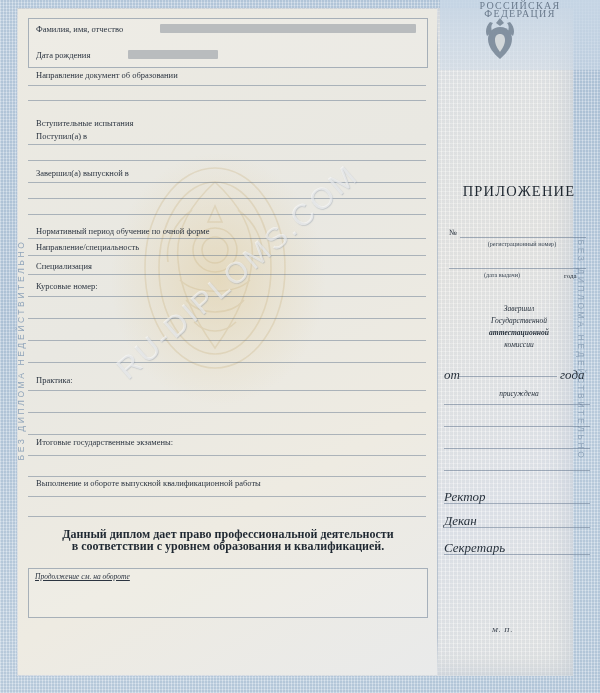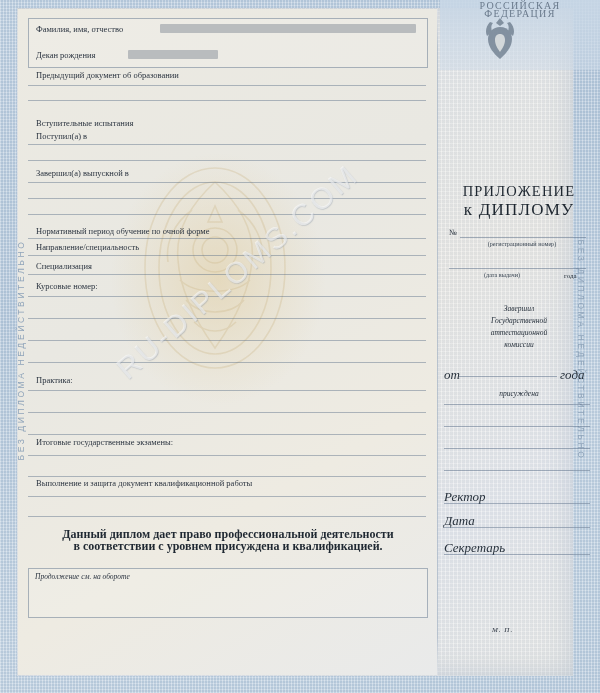--- a/index.html
+++ b/index.html
@@ -211,20 +211,21 @@
     color: #1f2832;
     line-height: 12px;
   }
 
   .cont-note {
     position: absolute;
     left: 35px; top: 572px;
     font-size: 7.5px;
     font-style: italic;
     color: #2b3440;
+    text-decoration: underline;
   }
 
   .mp {
     position: absolute;
     left: 492px; top: 626px;
     font-size: 7px;
     font-style: italic;
     color: #2b3440;
     letter-spacing: 1px;
   }
@@ -290,24 +291,24 @@
 
   <div class="side-text side-left">БЕЗ ДИПЛОМА НЕДЕЙСТВИТЕЛЬНО</div>
   <div class="side-text side-right">БЕЗ ДИПЛОМА НЕДЕЙСТВИТЕЛЬНО</div>
 
   <div class="top-box"></div>
   <div class="bottom-box"></div>
 
   <div class="field" style="left:36px; top:24px;">Фамилия, имя, отчество</div>
   <div class="redact" style="left:160px; top:24px; width:256px;"></div>
 
-  <div class="field" style="left:36px; top:50px;">Декан рождения</div>
+  <div class="field" style="left:36px; top:50px;">Дата рождения</div>
   <div class="redact" style="left:128px; top:50px; width:90px;"></div>
 
-  <div class="field" style="left:36px; top:70px;">Предыдущий документ об образовании</div>
+  <div class="field" style="left:36px; top:70px;">Направление документ об образовании</div>
   <div class="rule" style="left:28px; top:85px; width:398px;"></div>
   <div class="rule" style="left:28px; top:100px; width:398px;"></div>
 
   <div class="field" style="left:36px; top:118px;">Вступительные испытания</div>
   <div class="field" style="left:36px; top:131px;">Поступил(а) в</div>
   <div class="rule" style="left:28px; top:144px; width:398px;"></div>
   <div class="rule" style="left:28px; top:160px; width:398px;"></div>
 
   <div class="field" style="left:36px; top:168px;">Завершил(а) выпускной в</div>
   <div class="rule" style="left:28px; top:182px; width:398px;"></div>
@@ -331,61 +332,60 @@
 
   <div class="field" style="left:36px; top:375px;">Практика:</div>
   <div class="rule" style="left:28px; top:390px; width:398px;"></div>
   <div class="rule" style="left:28px; top:412px; width:398px;"></div>
   <div class="rule" style="left:28px; top:434px; width:398px;"></div>
 
   <div class="field" style="left:36px; top:437px;">Итоговые государственные экзамены:</div>
   <div class="rule" style="left:28px; top:455px; width:398px;"></div>
   <div class="rule" style="left:28px; top:476px; width:398px;"></div>
 
-  <div class="field" style="left:36px; top:478px;">Выполнение и защита документ квалификационной работы</div>
+  <div class="field" style="left:36px; top:478px;">Выполнение и обороте выпускной квалификационной работы</div>
   <div class="rule" style="left:28px; top:496px; width:398px;"></div>
   <div class="rule" style="left:28px; top:516px; width:398px;"></div>
 
   <div class="statement">
     <div>Данный диплом дает право профессиональной деятельности</div>
-    <div>в соответствии с уровнем присуждена и квалификацией.</div>
+    <div>в соответствии с уровнем образования и квалификацией.</div>
   </div>
 
   <div class="cont-note">Продолжение см. на обороте</div>
 
   <div class="r-title" style="top:183px; font-size:14.5px;">ПРИЛОЖЕНИЕ</div>
-  <div class="r-title" style="top:200px; font-size:17px;">к ДИПЛОМУ</div>
 
   <div class="r-line" style="left:449px; top:228px;">№</div>
   <div class="r-rule" style="left:460px; top:237px; width:126px;"></div>
   <div class="r-caption" style="left:452px; top:240px; width:140px;">(регистрационный номер)</div>
 
   <div class="r-rule" style="left:449px; top:268px; width:137px;"></div>
   <div class="r-caption" style="left:447px; top:271px; width:110px;">(дата выдачи)</div>
   <div class="r-line" style="left:564px; top:272px; font-size:7px;">года</div>
 
   <div class="r-center" style="top:303px;">Завершил</div>
   <div class="r-center" style="top:315px;">Государственной</div>
-  <div class="r-center" style="top:327px;">аттестационной</div>
+  <div class="r-center" style="top:327px;font-weight:bold;">аттестационной</div>
   <div class="r-center" style="top:339px;text-align:center;">комиссии</div>
 
   <div class="r-italic" style="left:444px; top:367px;">от</div>
   <div class="r-rule" style="left:459px; top:376px; width:98px;"></div>
   <div class="r-italic" style="left:560px; top:367px;">года</div>
 
   <div class="r-center" style="top:388px;">присуждена</div>
   <div class="r-rule" style="left:444px; top:404px; width:146px;"></div>
   <div class="r-rule" style="left:444px; top:426px; width:146px;"></div>
   <div class="r-rule" style="left:444px; top:448px; width:146px;"></div>
   <div class="r-rule" style="left:444px; top:470px; width:146px;"></div>
 
   <div class="r-italic" style="left:444px; top:489px;">Ректор</div>
   <div class="r-rule" style="left:444px; top:503px; width:146px;"></div>
 
-  <div class="r-italic" style="left:444px; top:513px;">Дата</div>
+  <div class="r-italic" style="left:444px; top:513px;">Декан</div>
   <div class="r-rule" style="left:444px; top:527px; width:146px;"></div>
 
   <div class="r-italic" style="left:444px; top:540px;">Секретарь</div>
   <div class="r-rule" style="left:444px; top:554px; width:146px;"></div>
 
   <div class="mp">М. П.</div>
 
   <div class="site-wm">RU-DIPLOMS.COM</div>
 
 </div>

